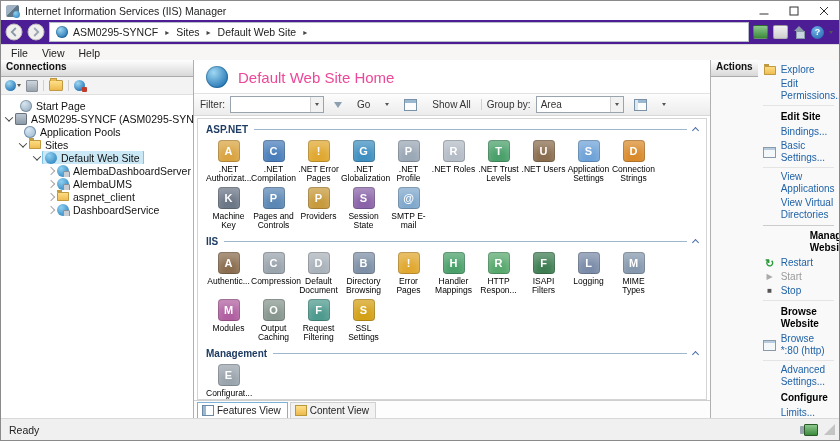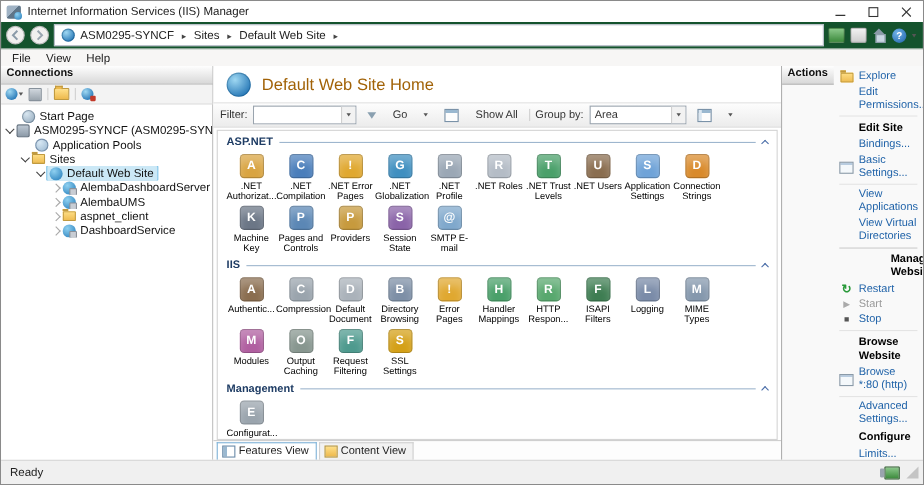--- a/index.html
+++ b/index.html
@@ -10,21 +10,21 @@
   .titlebar{height:19px;display:flex;align-items:center;background:#fff;padding-left:5px;}
   .app-icon{width:13px;height:12px;border-radius:2px;background:linear-gradient(135deg,#9fb2c4 45%,#5f7588 45%);
             position:relative;flex:none;}
   .app-icon::after{content:"";position:absolute;right:-1px;bottom:-1px;width:7px;height:7px;border-radius:50%;
             background:radial-gradient(circle at 35% 30%,#8fd0f0,#1e78b8);}
   .title-text{margin-left:6px;font-size:10.5px;color:#222;}
   .win-controls{margin-left:auto;display:flex;height:100%;}
   .wc{width:30px;display:flex;align-items:center;justify-content:center;}
 
   
-  .addrbar{height:24px;background:#14532d;display:flex;align-items:center;padding:0 6px 0 4px;gap:4px;
+  .addrbar{height:24px;background:#4c1d95;display:flex;align-items:center;padding:0 6px 0 4px;gap:4px;
            border-bottom:1px solid #dcdcdc;}
   .nav-btn{flex:none;display:flex;}
   .crumb-box{flex:1;height:18px;background:#fff;border:1px solid #b5bcc7;display:flex;align-items:center;
              padding:0 6px;gap:5px;overflow:hidden;white-space:nowrap;}
   .globe{width:12px;height:12px;border-radius:50%;flex:none;
          background:radial-gradient(circle at 35% 30%,#9fd8f2,#2a7ab8 75%);box-shadow:inset 0 0 0 1px rgba(0,60,100,.35);}
   .crumb{color:#222;font-size:10.5px;}
   .crumb-sep{color:#444;font-size:8px;padding:0 2px;}
   .addr-icons{display:flex;align-items:center;gap:5px;flex:none;}
   .sq-ico{width:13px;height:12px;border-radius:2px;border:1px solid rgba(0,0,0,.25);}
@@ -76,21 +76,21 @@
   .ti-globe{border-radius:50%;background:radial-gradient(circle at 35% 30%,#8fd0f0,#1e78b8);}
   .ti-app{border-radius:50%;background:radial-gradient(circle at 35% 30%,#8fd0f0,#1e78b8);position:relative;}
   .ti-app::after{content:"";position:absolute;right:-1px;bottom:-1px;width:5px;height:5px;background:#c8cdd4;border:1px solid #8a9099;border-radius:1px;}
   .selwrap{display:flex;align-items:center;background:#cbe8f6;border:1px solid #7fc3e8;border-radius:2px;padding:0 3px 0 1px;height:13px;}
 
   
   .center{flex:1;display:flex;flex-direction:column;background:#fff;min-width:0;}
   .center-header{flex:none;display:flex;align-items:center;gap:10px;padding:6px 0 5px 12px;}
   .big-globe{width:22px;height:22px;border-radius:50%;flex:none;
         background:radial-gradient(circle at 35% 30%,#9fd8f2,#2a7ab8 75%);box-shadow:inset 0 0 0 1px rgba(0,60,100,.3);}
-  .page-title{font-size:15px;color:#a16207;}
+  .page-title{font-size:15px;color:#ec4899;}
   .filterbar{flex:none;height:21px;background:linear-gradient(#fdfdfd,#ececec);border-top:1px solid #e2e2e2;
         border-bottom:1px solid #d8d8d8;display:flex;align-items:center;padding:0 6px;gap:5px;font-size:10px;color:#333;}
   .combo{height:15px;background:#fff;border:1px solid #9aa4ae;display:flex;align-items:center;}
   .combo-input{border:none;outline:none;flex:1;height:12px;font-size:10px;min-width:0;font-family:"Liberation Sans",sans-serif;}
   .combo-arrow{width:12px;height:100%;display:flex;align-items:center;justify-content:center;border-left:1px solid #d0d0d0;background:#f2f2f2;}
   .combo.fc{width:92px;}
   .combo.gb{width:86px;}
   .combo-text{flex:1;padding-left:4px;}
   .tbtn{display:flex;align-items:center;gap:15px;padding:1px 4px;border:1px solid transparent;border-radius:2px;}
   .funnel{width:0;height:0;border-left:4px solid transparent;border-right:4px solid transparent;border-top:6px solid #8aa0b0;}
@@ -237,21 +237,21 @@
           <span class="ti ti-start"></span>
           <span>Start Page</span>
         </div>
       <div class="trow" style="padding-left:2px">
           <span class="exp open">
             <i></i>
           </span>
           <span class="ti ti-server"></span>
           <span>ASM0295-SYNCF (ASM0295-SYNCF\SyncFUser)</span>
         </div>
-      <div class="trow" style="padding-left:30px">
+      <div class="trow" style="padding-left:22px">
           <span class="ti ti-pools"></span>
           <span>Application Pools</span>
         </div>
       <div class="trow" style="padding-left:16px">
           <span class="exp open">
             <i></i>
           </span>
           <span class="ti ti-folder"></span>
           <span>Sites</span>
         </div>

